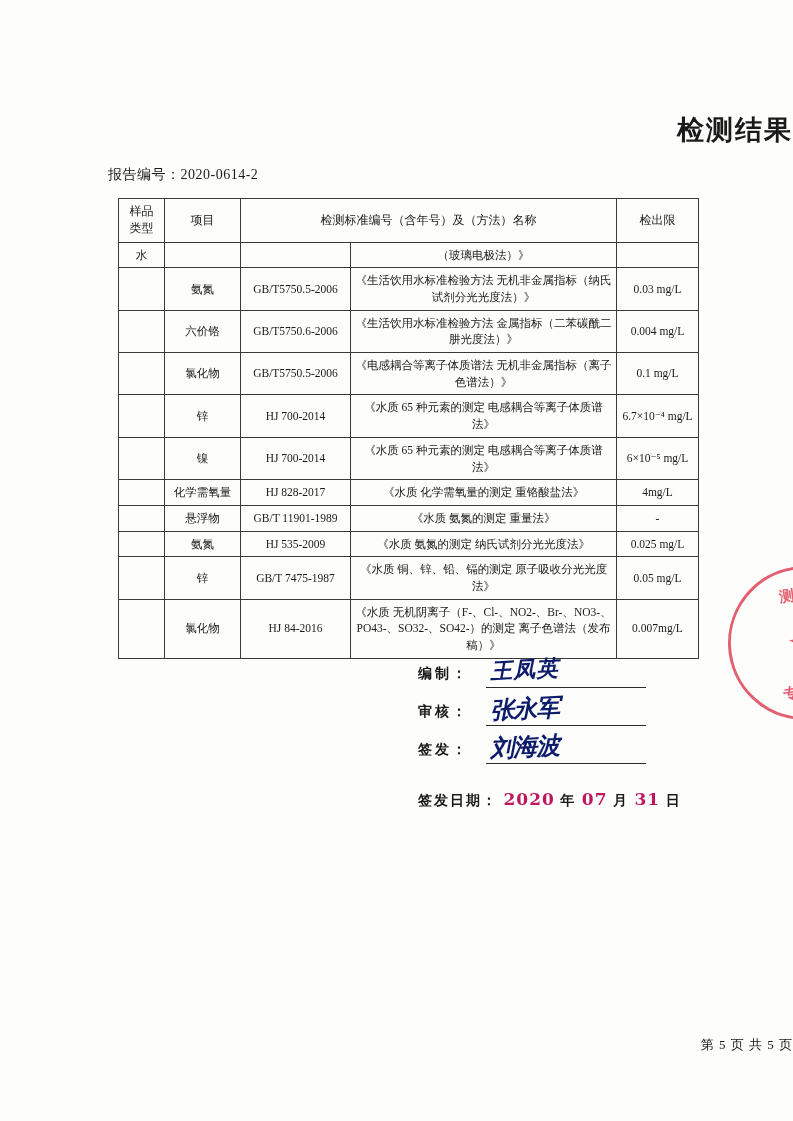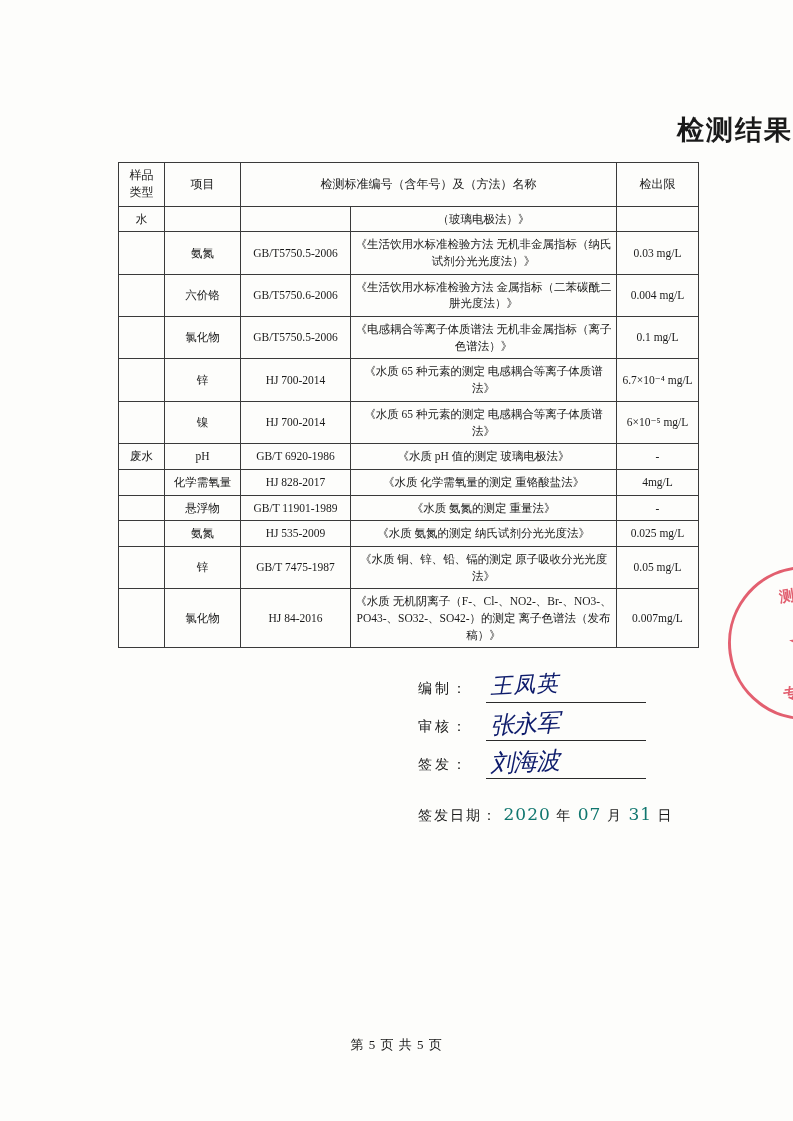--- a/index.html
+++ b/index.html
@@ -58,24 +58,24 @@
   .col-std  { width: 110px; }
   .col-name { width: 266px; }
   .col-lim  { width: 82px; }
   .cell-name {
     text-align: center;
   }
   .cell-type {
     font-size: 12px;
   }
   .sign-block {
-    margin-top: 26px;
     margin-left: 108px;
     width: 580px;
     font-size: 14px;
+    font-weight: bold;
   }
   .sign-row {
     position: relative;
     height: 38px;
   }
   .sign-label {
     position: absolute;
     left: 310px;
     top: 6px;
     letter-spacing: 3px;
@@ -104,31 +104,31 @@
   }
   .date-row {
     margin-top: 16px;
     margin-left: 310px;
     font-size: 14px;
     letter-spacing: 2px;
     position: relative;
     height: 30px;
   }
   .date-hand {
-    color: #0f766e;
+    color: #be185d;
     font-family: "DejaVu Serif", serif;
     font-size: 17px;
     letter-spacing: 1px;
   }
   .footer {
     position: absolute;
     left: 0;
     right: 0;
     top: 1036px;
-    text-align: center;
+    text-align: right;
     font-size: 13px;
     letter-spacing: 1px;
   }
   
   .stamp {
     position: absolute;
     left: 728px;
     top: 566px;
     width: 148px;
     height: 148px;
@@ -170,20 +170,23 @@
     font-weight: 700;
   }
 </style>
 </head>
 <body>
 
 <div class="page">
 
   <div class="title">检测结果</div>
 
+  <div class="report-no">
+    <span>报告编号：</span><span>2020-0614-2</span>
+  </div>
 
   <table class="result">
     <colgroup>
       <col class="col-type">
         <col class="col-item">
         <col class="col-std">
         <col class="col-name">
         <col class="col-lim">
     </colgroup>
     <thead>
@@ -232,27 +235,20 @@
         <td>HJ 700-2014</td>
         <td class="cell-name">《水质 65 种元素的测定 电感耦合等离子体质谱法》</td>
         <td>6.7×10⁻⁴ mg/L</td>
       </tr>
       <tr>
         <td class="cell-type"></td>
         <td>镍</td>
         <td>HJ 700-2014</td>
         <td class="cell-name">《水质 65 种元素的测定 电感耦合等离子体质谱法》</td>
         <td>6×10⁻⁵ mg/L</td>
-      </tr>
-      <tr>
-        <td class="cell-type">废水</td>
-        <td>pH</td>
-        <td>GB/T 6920-1986</td>
-        <td class="cell-name">《水质 pH 值的测定 玻璃电极法》</td>
-        <td>-</td>
       </tr>
       <tr>
         <td class="cell-type"></td>
         <td>化学需氧量</td>
         <td>HJ 828-2017</td>
         <td class="cell-name">《水质 化学需氧量的测定 重铬酸盐法》</td>
         <td>4mg/L</td>
       </tr>
       <tr>
         <td class="cell-type"></td>

